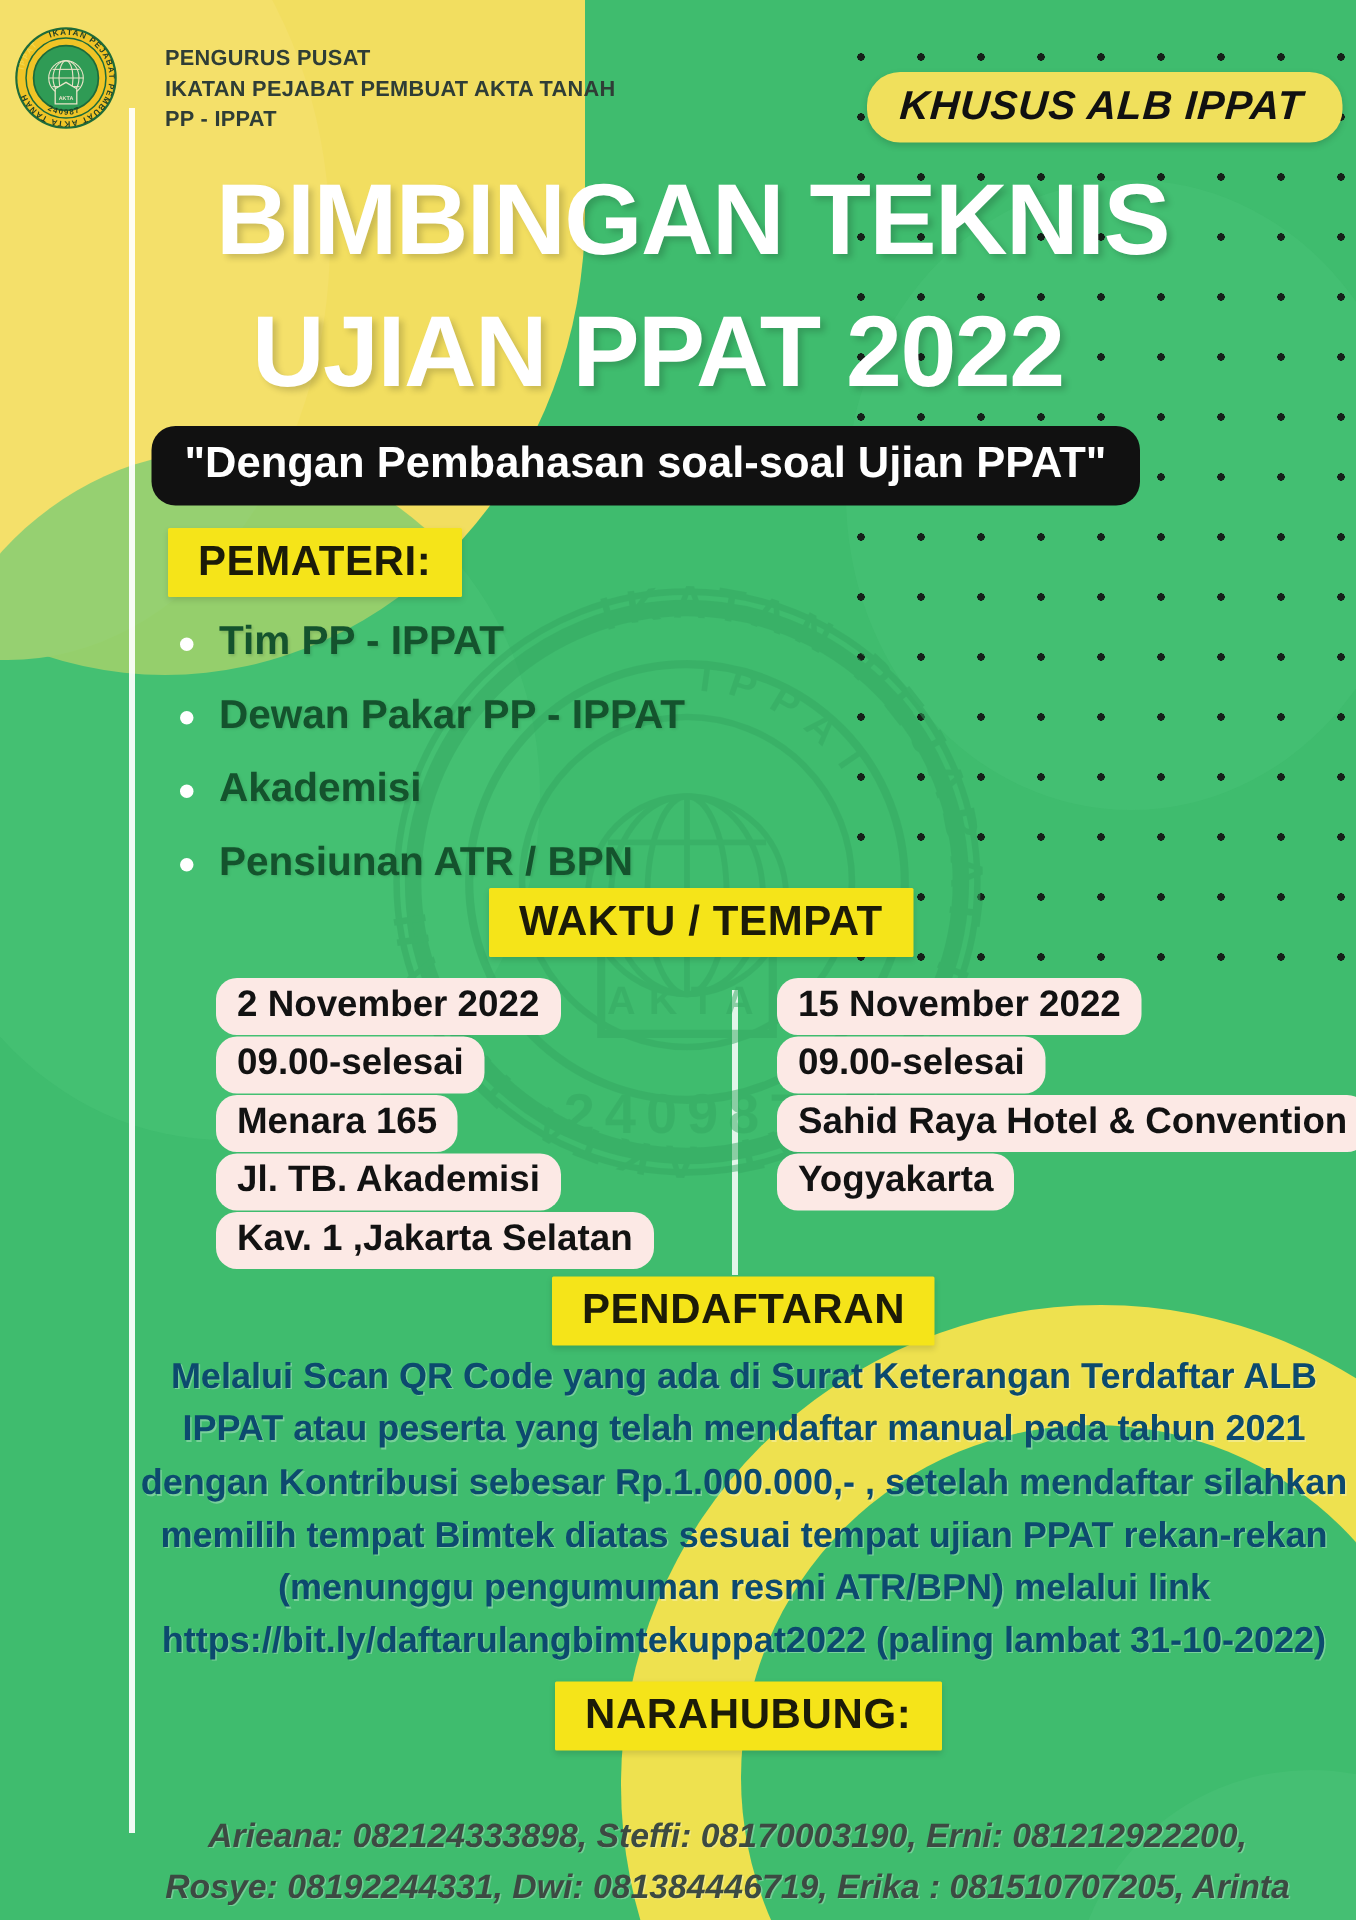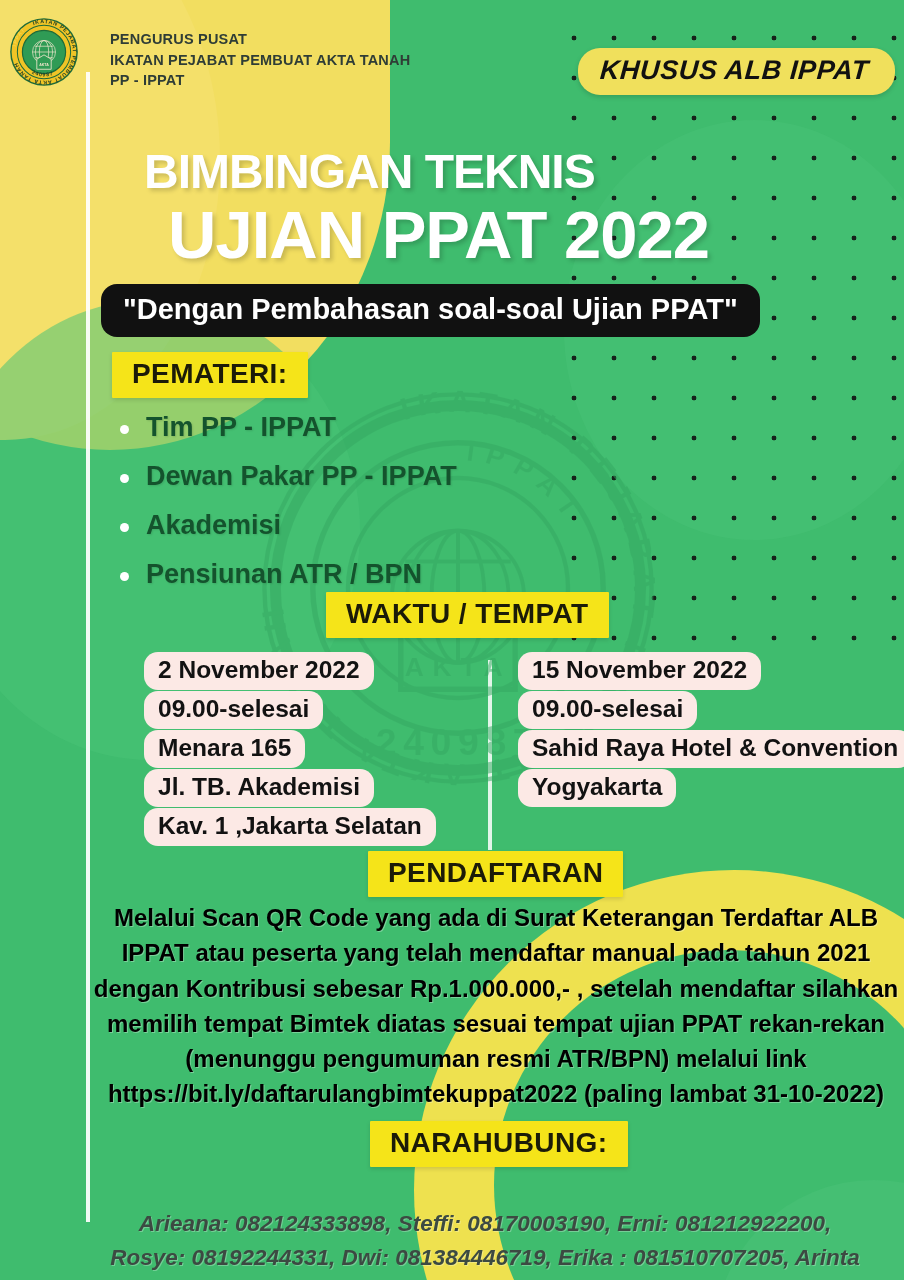--- a/index.html
+++ b/index.html
@@ -179,21 +179,21 @@
 
   
   .title1, .title2 {
     position: absolute;
     color: #ffffff;
     font-weight: 900;
     letter-spacing: -1px;
     white-space: nowrap;
     text-shadow: 3px 3px 4px rgba(0,0,0,.17);
   }
-  .title1 { left: 144px; top: 108px; font-size: 48px; margin-top: 36px; }
+  .title1 { left: 144px; top: 108px; font-size: 67px; }
   .title2 { left: 168px; top: 196px; font-size: 67px; }
 
   .subtitle-bar {
     position: absolute;
     left: 101px; top: 284px;
     background: #111111;
     border-radius: 16px;
     padding: 9px 22px 11px;
   }
   .subtitle-bar span {
@@ -271,21 +271,21 @@
   
   .reg-body {
     position: absolute;
     left: 92px; top: 900px;
     width: 808px;
     text-align: center;
   }
   .reg-body p {
     font-size: 24px;
     font-weight: 700;
-    color: #000000;
+    color: #0c4a6e;
     line-height: 1.47;
     text-shadow: 1px 1px 0 rgba(255,255,255,.30);
   }
 
   
   .contacts {
     position: absolute;
     left: 70px; top: 1207px;
     width: 830px;
     text-align: center;

